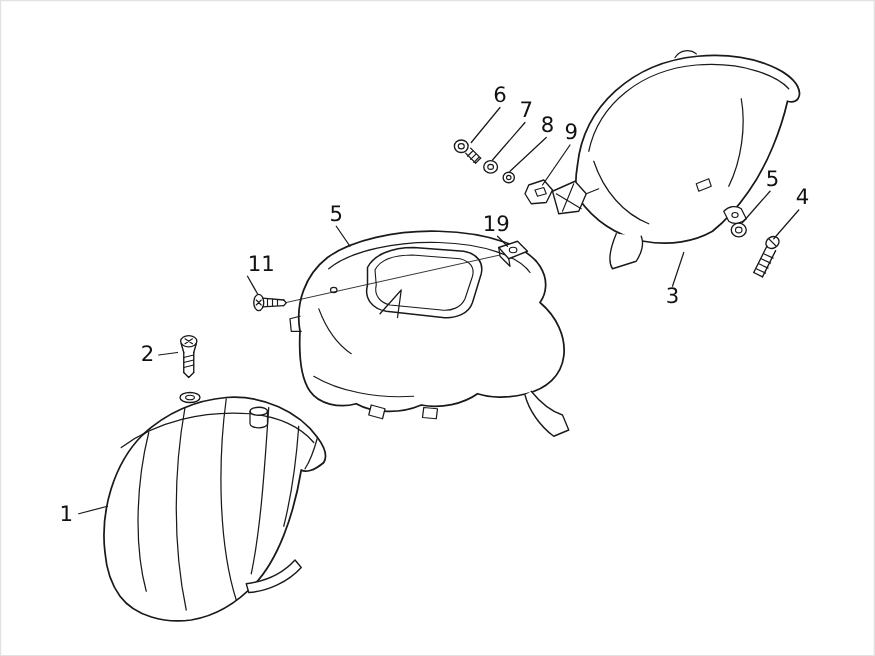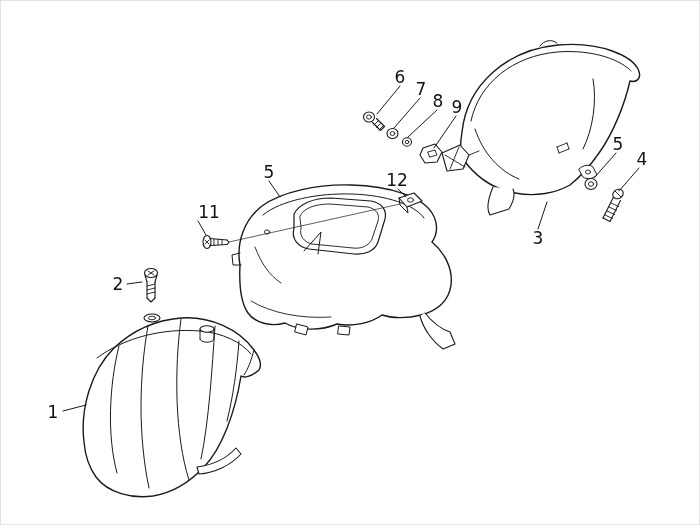--- a/index.html
+++ b/index.html
@@ -177,15 +177,15 @@
   <div class="callout" style="left:117px;top:283px">2</div>
   <div class="callout" style="left:537px;top:237px">3</div>
   <div class="callout" style="left:641px;top:158px">4</div>
   <div class="callout" style="left:617px;top:143px">5</div>
   <div class="callout" style="left:399px;top:76px">6</div>
   <div class="callout" style="left:420px;top:88px">7</div>
   <div class="callout" style="left:437px;top:100px">8</div>
   <div class="callout" style="left:456px;top:106px">9</div>
   <div class="callout" style="left:268px;top:171px">5</div>
   <div class="callout" style="left:208px;top:211px">11</div>
-  <div class="callout" style="left:396px;top:179px">12</div>
+  <div class="callout" style="left:396px;top:179px">19</div>
 
 </div>
 
 </body></html>

